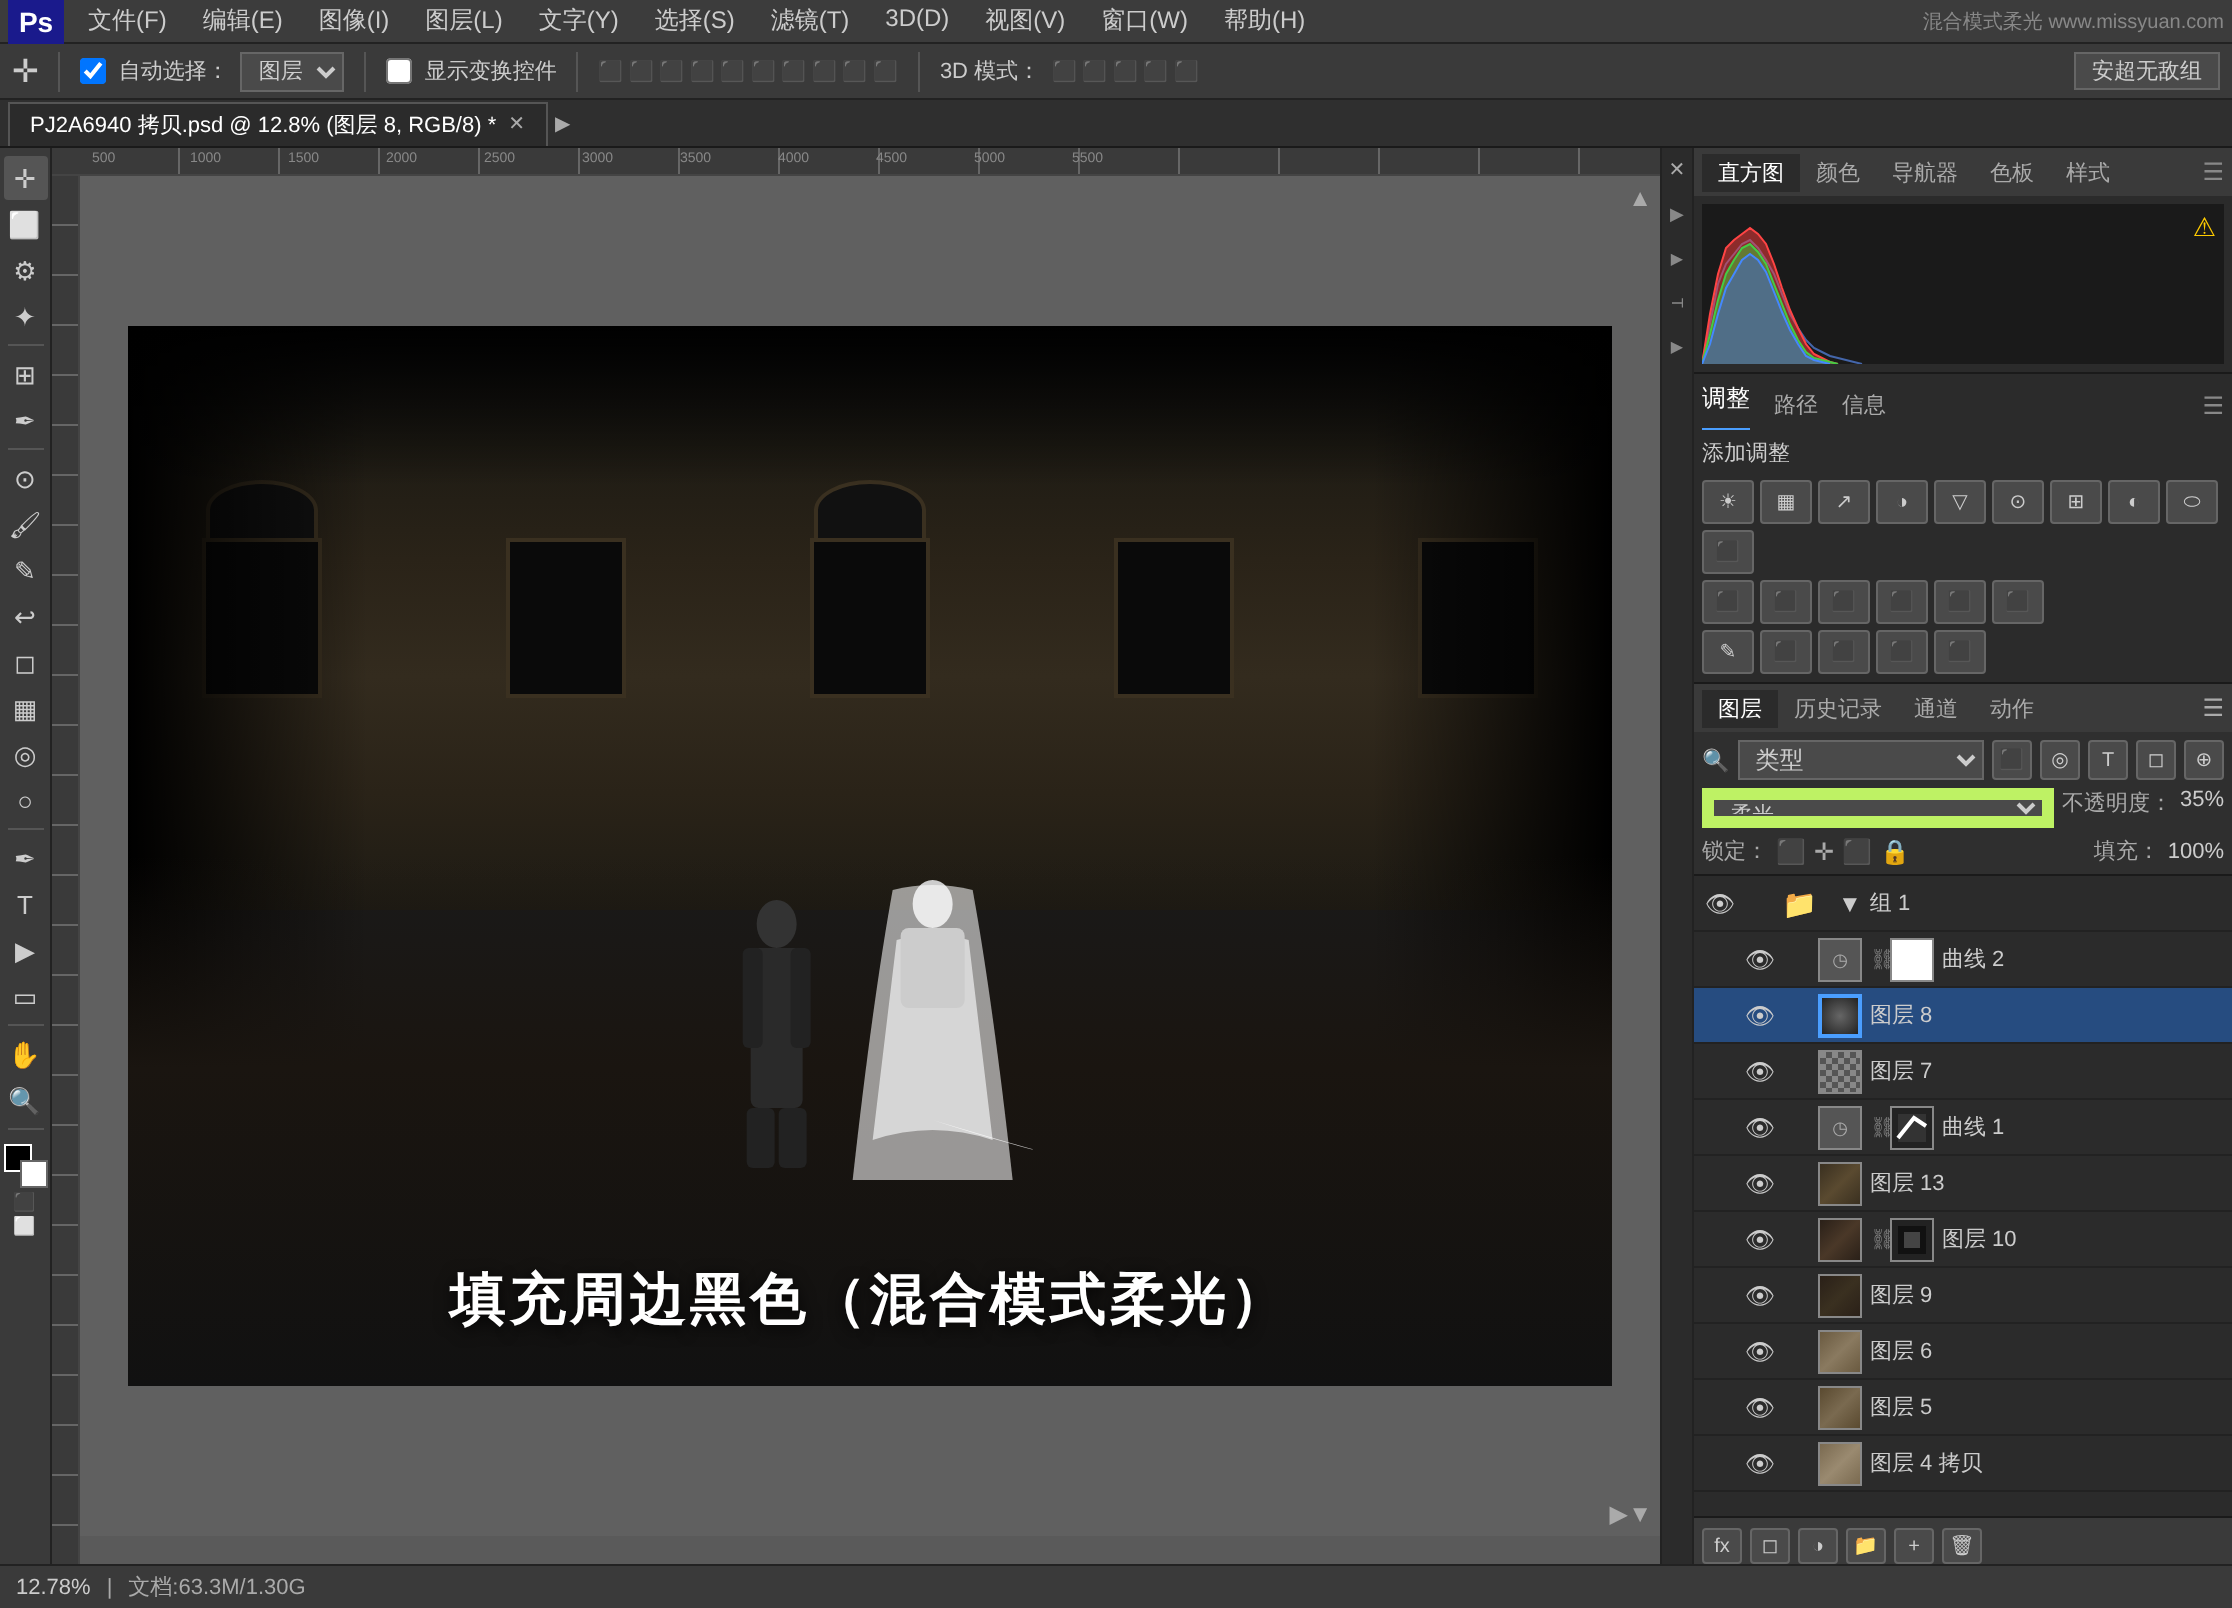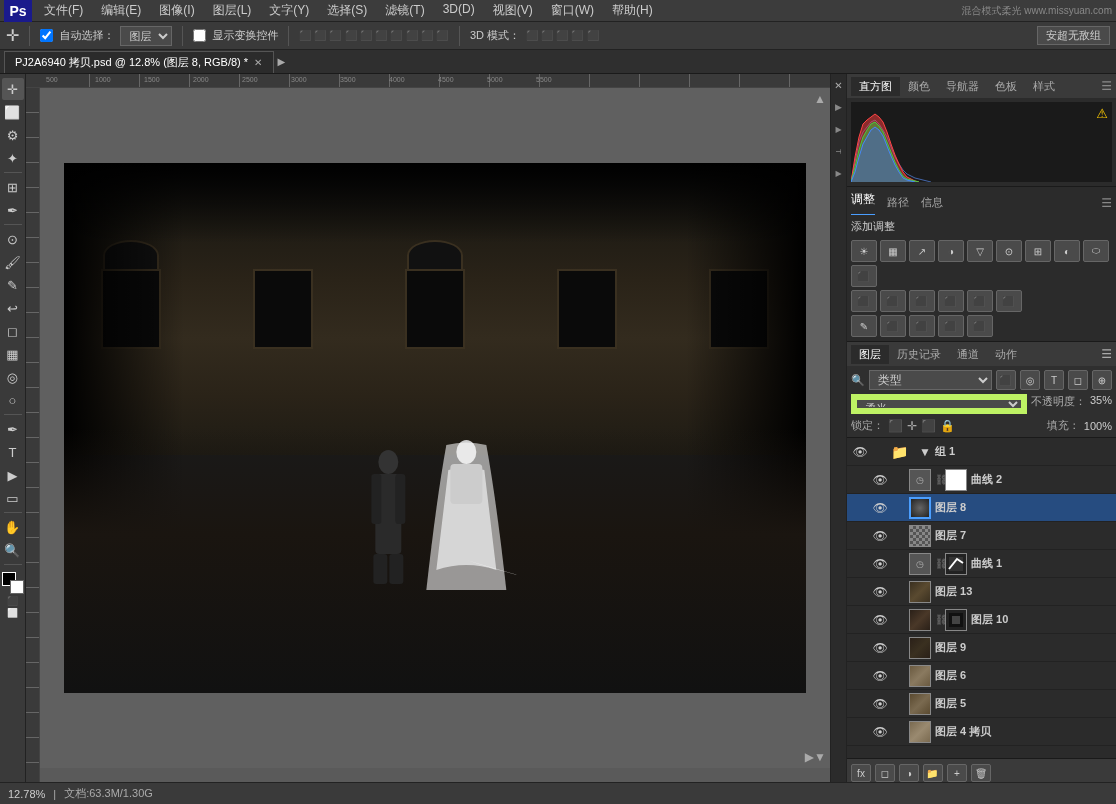--- a/index.html
+++ b/index.html
@@ -79,21 +79,21 @@
     #layers-list { flex: 1; overflow-y: auto; background: #2b2b2b; }
     #layers-list::-webkit-scrollbar { width: 6px; }
     #layers-list::-webkit-scrollbar-track { background: #2b2b2b; }
     #layers-list::-webkit-scrollbar-thumb { background: #555; }
 
     .layer-row { height: 28px; display: flex; align-items: center; padding: 0 4px; gap: 4px; border-bottom: 1px solid #222; cursor: pointer; }
     .layer-row.selected { background: #264c80; }
     .layer-eye { width: 18px; height: 18px; display: flex; align-items: center; justify-content: center; cursor: pointer; font-size: 12px; }
     .layer-link { width: 12px; height: 18px; display: flex; align-items: center; justify-content: center; font-size: 10px; color: #888; }
     .layer-thumb { width: 22px; height: 22px; background: #555; border: 1px solid #777; flex-shrink: 0; display: flex; align-items: center; justify-content: center; font-size: 8px; color: #ccc; overflow: hidden; }
-    .layer-name { font-size: 11px; color: #ccc; flex: 1; font-weight: bold; }
+    .layer-name { font-size: 11px; color: #ccc; flex: 1; }
     .layer-thumb.group { background: transparent; font-size: 16px; }
 
     
     .layer-row.group-child { padding-left: 20px; }
 
     
     #status-bar { height: 22px; background: #3a3a3a; border-top: 1px solid #222; display: flex; align-items: center; padding: 0 8px; font-size: 11px; color: #aaa; gap: 8px; }
     #status-bar .zoom { color: #ccc; }
 
     
@@ -280,20 +280,23 @@
 
                 <path d="M30,5 Q50,0 70,5 Q80,60 90,150 L10,150 Q20,60 30,5" fill="rgba(255,255,255,0.8)" opacity="0.7"></path>
 
                 <path d="M32,30 Q50,25 68,30 L80,130 Q50,120 20,130 Z" fill="#ddd" opacity="0.9"></path>
                 <rect x="34" y="24" width="32" height="40" rx="4" fill="#ccc"></rect>
 
                 <path d="M50,120 Q80,130 120,140 Q100,135 50,120" fill="rgba(255,255,255,0.7)"></path>
               </svg>
             </div>
 
+            <div id="caption" style="position:absolute;bottom:24px;left:0;right:0;text-align:center;">
+              <span id="caption-text" style="font-size:28px;font-weight:bold;color:#fff;text-shadow:0 2px 8px rgba(0,0,0,0.9);letter-spacing:2px;font-family:'Microsoft YaHei',Arial,sans-serif;">填充周边黑色（混合模式柔光）</span>
+            </div>
           </div>
         </div>
       </div>
     </div>
   </div>
 
   <div id="right-side-icons" style="width:16px;background:#2b2b2b;border-left:1px solid #222;display:flex;flex-direction:column;align-items:center;padding:4px 0;gap:8px;">
     <div class="rs-icon" style="font-size:10px;color:#aaa;">✕</div>
     <div class="rs-icon" style="writing-mode:vertical-rl;font-size:9px;color:#888;white-space:nowrap;">▶</div>
     <div class="rs-icon" style="writing-mode:vertical-rl;font-size:8px;color:#888;">▶</div>

